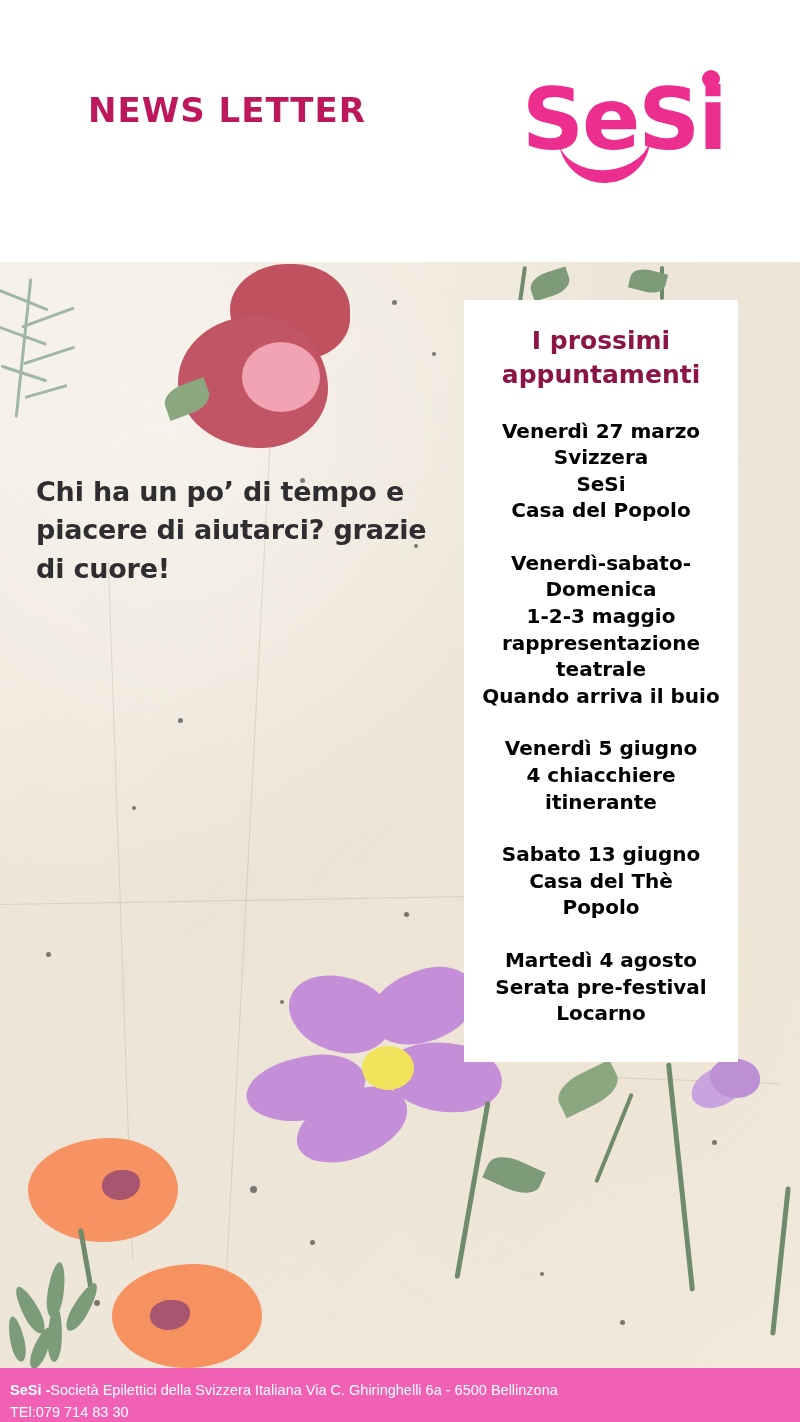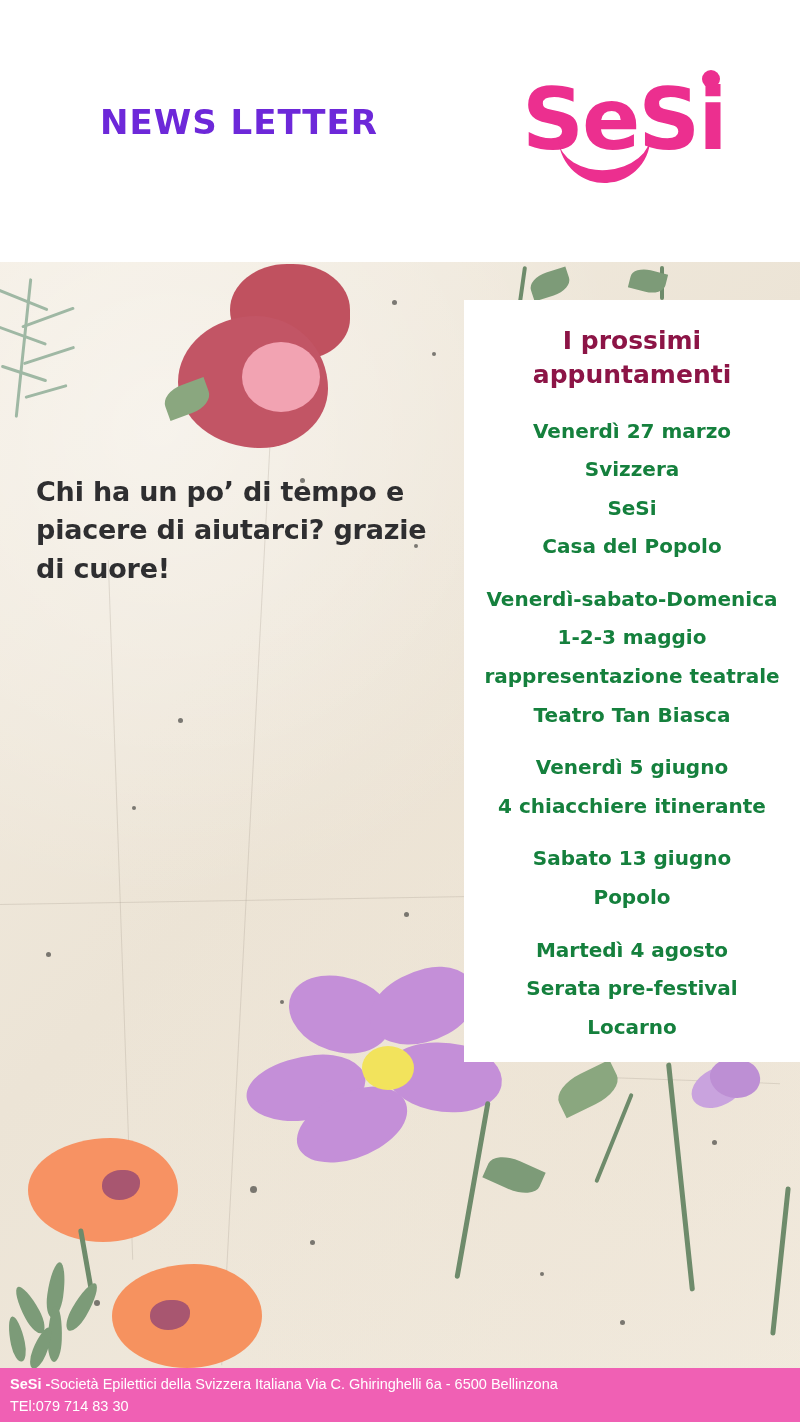--- a/index.html
+++ b/index.html
@@ -54,23 +54,23 @@
   #header-left {
     position: absolute;
     left: 84px;
     top: 88px;
   }
   .news-letter {
     font-family: "DejaVu Sans", sans-serif;
     font-weight: bold;
     font-size: 34px;
     letter-spacing: 1px;
-    color: #6d28d9;
+    color: #be185d;
     line-height: 1.1;
-    margin: 16px;
+    margin: 4px;
   }
   .issue-date {
     font-family: "DejaVu Sans", sans-serif;
     font-weight: bold;
     font-size: 37px;
     color: #8c1446;
     margin: 10px 0 0 0;
     line-height: 1.1;
   }
   #logo {
@@ -130,21 +130,21 @@
   #letter p.second {
     margin-top: 33px;
     font-weight: bold;
   }
 
   
   #events {
     position: absolute;
     left: 464px;
     top: 300px;
-    width: 336px;
+    width: 274px;
     height: 762px;
     background: #ffffff;
     z-index: 5;
     text-align: center;
     box-sizing: border-box;
     padding: 24px 10px 0 10px;
   }
   #events h2 {
     font-family: "DejaVu Sans", sans-serif;
     font-weight: bold;
@@ -153,39 +153,38 @@
     margin: 0;
     line-height: 1.35;
   }
   .event-block {
     margin-top: 26px;
   }
   .event-block div {
     font-family: "DejaVu Sans", sans-serif;
     font-weight: bold;
     font-size: 20px;
-    color: #15803d;
+    color: #000000;
     line-height: 1.33;
-    margin-top: 12px;
   }
 
   
   #footer {
     position: absolute;
     left: 0;
     bottom: 0;
     width: 800px;
     height: 54px;
     background: #f060b4;
     z-index: 7;
     color: #ffffff;
     font-family: "Liberation Sans", sans-serif;
     font-size: 14.5px;
     line-height: 1.5;
-    padding: 6px 0 0 10px;
+    padding: 12px 0 0 10px;
     box-sizing: border-box;
   }
   #footer b { font-weight: bold; }
 
   
   .deco { position: absolute; z-index: 2; }
 
   .stem {
     position: absolute;
     background: #6e8b6b;
@@ -371,30 +370,31 @@
       <div>Venerdì 27 marzo</div>
       <div>Svizzera</div>
       <div>SeSi</div>
       <div>Casa del Popolo</div>
     </div>
 
     <div class="event-block">
       <div>Venerdì-sabato-Domenica</div>
       <div>1-2-3 maggio</div>
       <div>rappresentazione teatrale</div>
-      <div>Teatro Tan Biasca</div>
+      <div>Quando arriva il buio</div>
     </div>
 
     <div class="event-block">
       <div>Venerdì 5 giugno</div>
       <div>4 chiacchiere itinerante</div>
     </div>
 
     <div class="event-block">
       <div>Sabato 13 giugno</div>
+      <div>Casa del Thè</div>
       <div>Popolo</div>
     </div>
 
     <div class="event-block">
       <div>Martedì 4 agosto</div>
       <div>Serata pre-festival</div>
       <div>Locarno</div>
     </div>
   </div>
 

